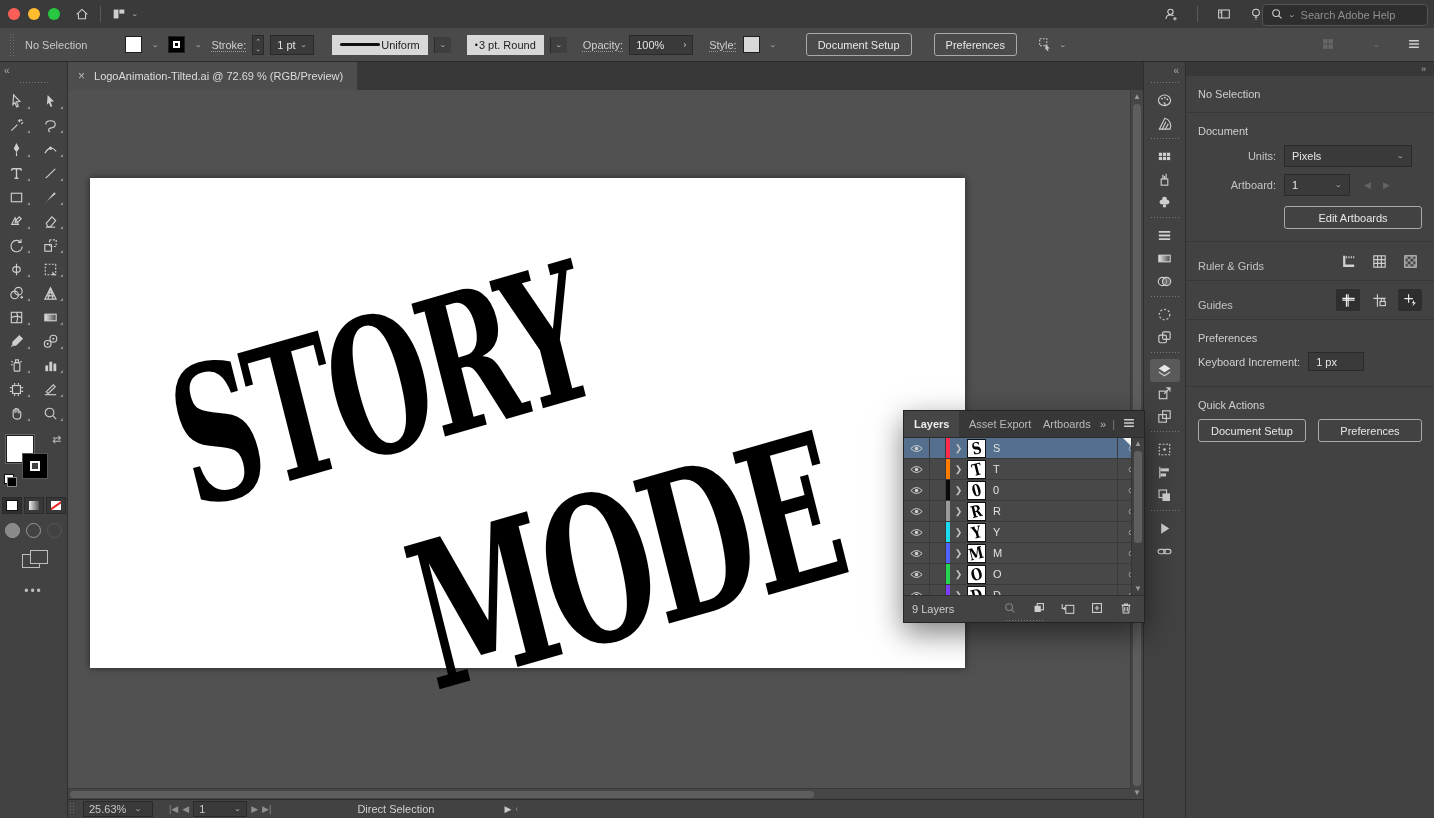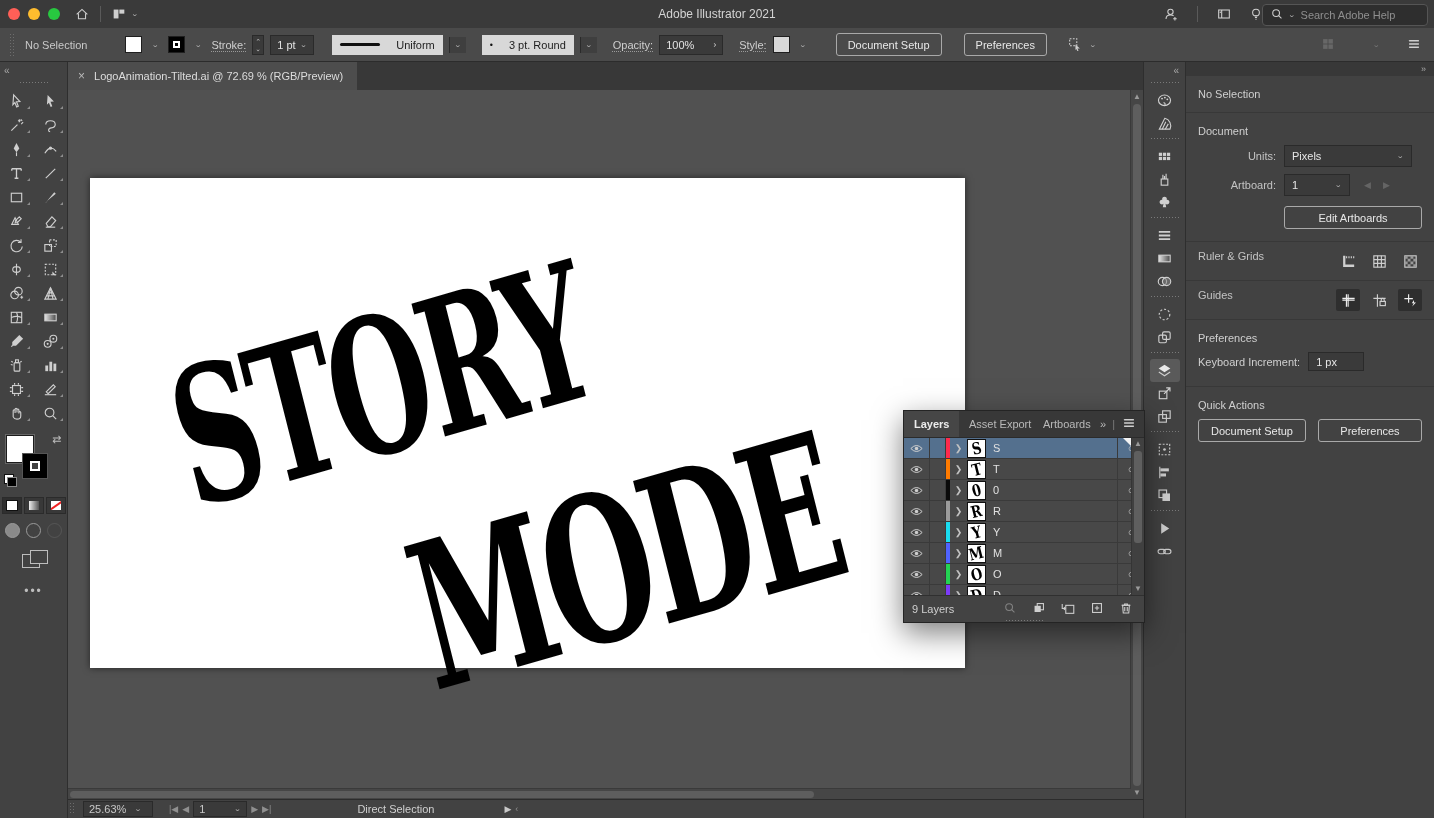--- a/index.html
+++ b/index.html
@@ -26,21 +26,21 @@
           background-image:repeating-linear-gradient(to bottom,#6d6d6d 0 1px,transparent 1px 3px),
                            repeating-linear-gradient(to bottom,#6d6d6d 0 1px,transparent 1px 3px);
           background-size:1px 100%,1px 100%;background-position:0 0,3px 0;background-repeat:no-repeat;}
   .cb-label{color:#c9c9c9;white-space:nowrap;}
   .cb-link{text-decoration:underline dotted #9a9a9a;text-underline-offset:2px;white-space:nowrap;}
   .swatch{width:17px;height:17px;box-sizing:border-box;border:1px solid #1f1f1f;}
   .dd-chev{width:14px;height:20px;display:flex;align-items:center;justify-content:center;}
   .field{height:20px;background:#3a3a3a;border:1px solid #2a2a2a;display:flex;align-items:center;
          padding:0 6px;color:#e3e3e3;box-sizing:border-box;}
   .field .chev{margin-left:auto;}
-  .lightdd{height:20px;background:#d8d8d8;color:#1d1d1d;display:flex;align-items:center;padding:0 8px;gap:16px;box-sizing:border-box;}
+  .lightdd{height:20px;background:#d8d8d8;color:#1d1d1d;display:flex;align-items:center;padding:0 8px;gap:1px;box-sizing:border-box;}
   .lightdd-chev{height:20px;width:16px;background:#3f3f3f;border-left:1px solid #2a2a2a;display:flex;align-items:center;justify-content:center;}
   .stepper{width:12px;height:20px;background:#3a3a3a;border:1px solid #2a2a2a;display:flex;flex-direction:column;
            align-items:center;justify-content:center;color:#bbb;font-size:7px;line-height:6px;box-sizing:border-box;}
   .btn{height:21px;border:1px solid #a9a9a9;border-radius:3px;color:#e8e8e8;display:flex;align-items:center;
        padding:0 11px;background:transparent;white-space:nowrap;}
   .cb-right{margin-left:auto;display:flex;align-items:center;gap:10px;padding-right:12px;}
   
   .toolbar{position:absolute;left:0;top:62px;bottom:0;width:68px;background:#424242;border-right:1px solid #2e2e2e;box-sizing:border-box;}
   .collapse{color:#a8a8a8;font-size:10px;padding:3px 4px;}
   .grip-h{height:4px;width:30px;margin:2px auto 4px auto;
@@ -99,21 +99,21 @@
   .ptab.active{background:#424242;color:#ececec;font-weight:bold;}
   .psection{padding:8px 12px;border-bottom:1px solid #383838;}
   .ptitle{color:#cfcfcf;margin:4px 0 8px 0;}
   .prow{display:flex;align-items:center;margin:7px 0;}
   .plabel{width:78px;text-align:right;margin-right:8px;color:#c3c3c3;white-space:nowrap;}
   .pfield{height:22px;background:#3a3a3a;border:1px solid #2a2a2a;display:flex;align-items:center;
           padding:0 7px;color:#e6e6e6;box-sizing:border-box;}
   .pfield .chev{margin-left:auto;}
   .pbtn{height:21px;border:1px solid #a9a9a9;border-radius:3px;color:#e8e8e8;display:flex;align-items:center;justify-content:center;
         padding:0 12px;white-space:nowrap;}
-  .icon-row{display:flex;align-items:flex-start;}
+  .icon-row{display:flex;align-items:flex-end;}
   .icon-row .rlabel{flex:1;color:#c3c3c3;}
   .pibtn{width:24px;height:22px;display:flex;align-items:center;justify-content:center;margin-left:7px;border-radius:2px;}
   .pibtn.on{background:#2e2e2e;}
   .checkrow{display:flex;align-items:center;gap:6px;margin:9px 0;color:#c9c9c9;}
   .checkbox{width:11px;height:11px;border:1px solid #9c9c9c;background:transparent;}
   
   .layers{position:absolute;left:903px;top:410px;width:240px;background:#464646;border:1px solid #242424;
           box-shadow:0 10px 28px rgba(0,0,0,.5);z-index:30;}
   .ltabs{height:26px;background:#383838;display:flex;align-items:center;border-bottom:1px solid #2b2b2b;}
   .ltab{padding:0 10px;height:26px;display:flex;align-items:center;color:#b9b9b9;white-space:nowrap;overflow:hidden;}
@@ -155,21 +155,20 @@
         </svg>
       </span>
     <span class="tb-sep"></span>
     <span class="tb-icon">
         <svg class="ic" viewBox="0 0 18 18" width="16" height="16">
           <rect fill="#cfcfcf" stroke="none" x="3" y="4" width="5.4" height="10" stroke-width="1.2"></rect>
           <rect fill="#cfcfcf" stroke="none" x="9.4" y="4" width="5.6" height="4.6" stroke-width="1.2"></rect>
         </svg>
       </span>
     <span class="chev">⌄</span>
-    <div class="title-center">Adobe Illustrator 2021</div>
     <div style="position:absolute;right:166px;display:flex;align-items:center;gap:8px;">
       <span class="tb-icon">
           <svg class="ic" viewBox="0 0 18 18" width="16" height="16">
             <circle cx="8.4" cy="6.6" r="3" fill="none" stroke="#cfcfcf" stroke-width="1.2"></circle>
             <path d="M3.4 14.6 q0-4.4 5-4.4 2.4 0 3.6 1" fill="none" stroke="#cfcfcf" stroke-width="1.2"></path>
             <path d="M13.4 12.4 v4 M11.4 14.4 h4" fill="none" stroke="#cfcfcf" stroke-width="1.2"></path>
           </svg>
         </span>
       <span class="tb-sep"></span>
       <span class="tb-icon">

